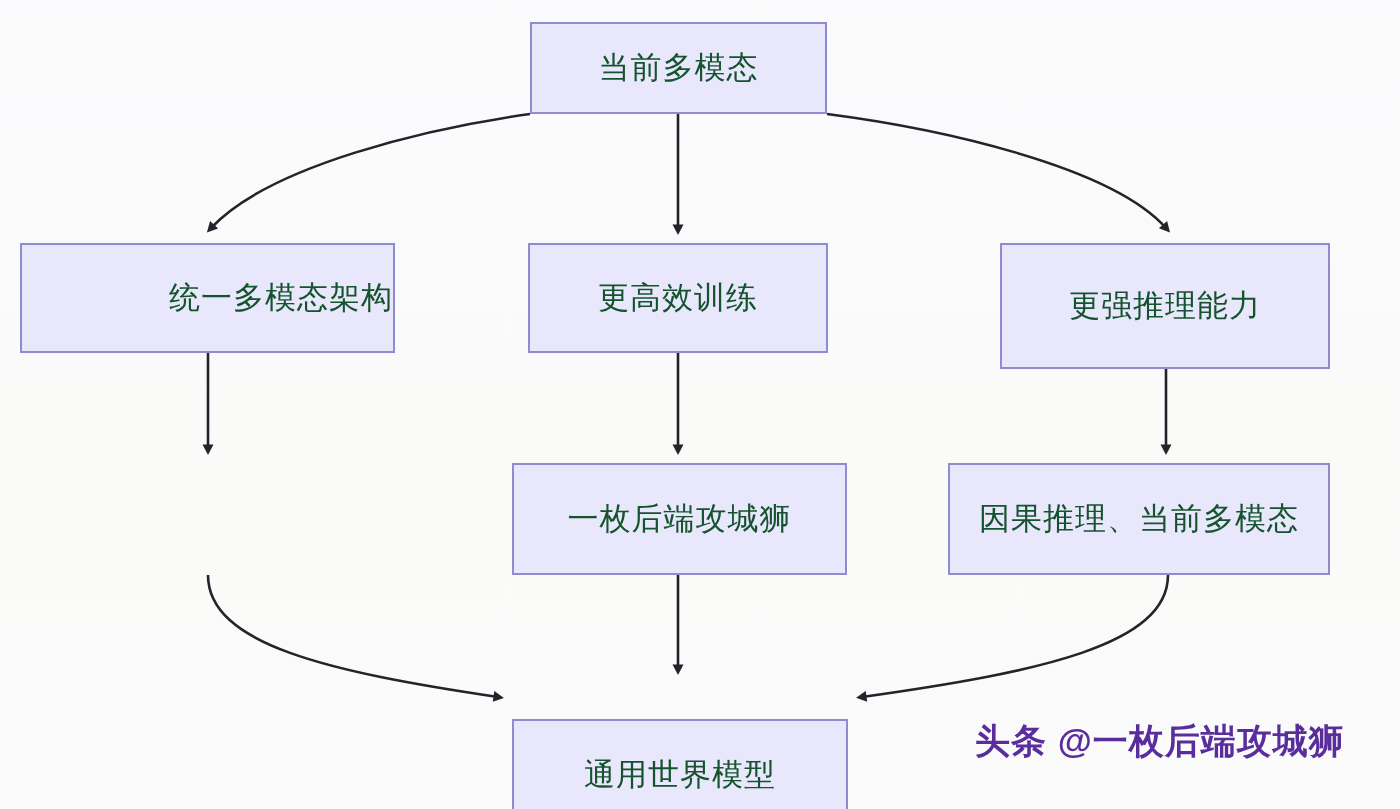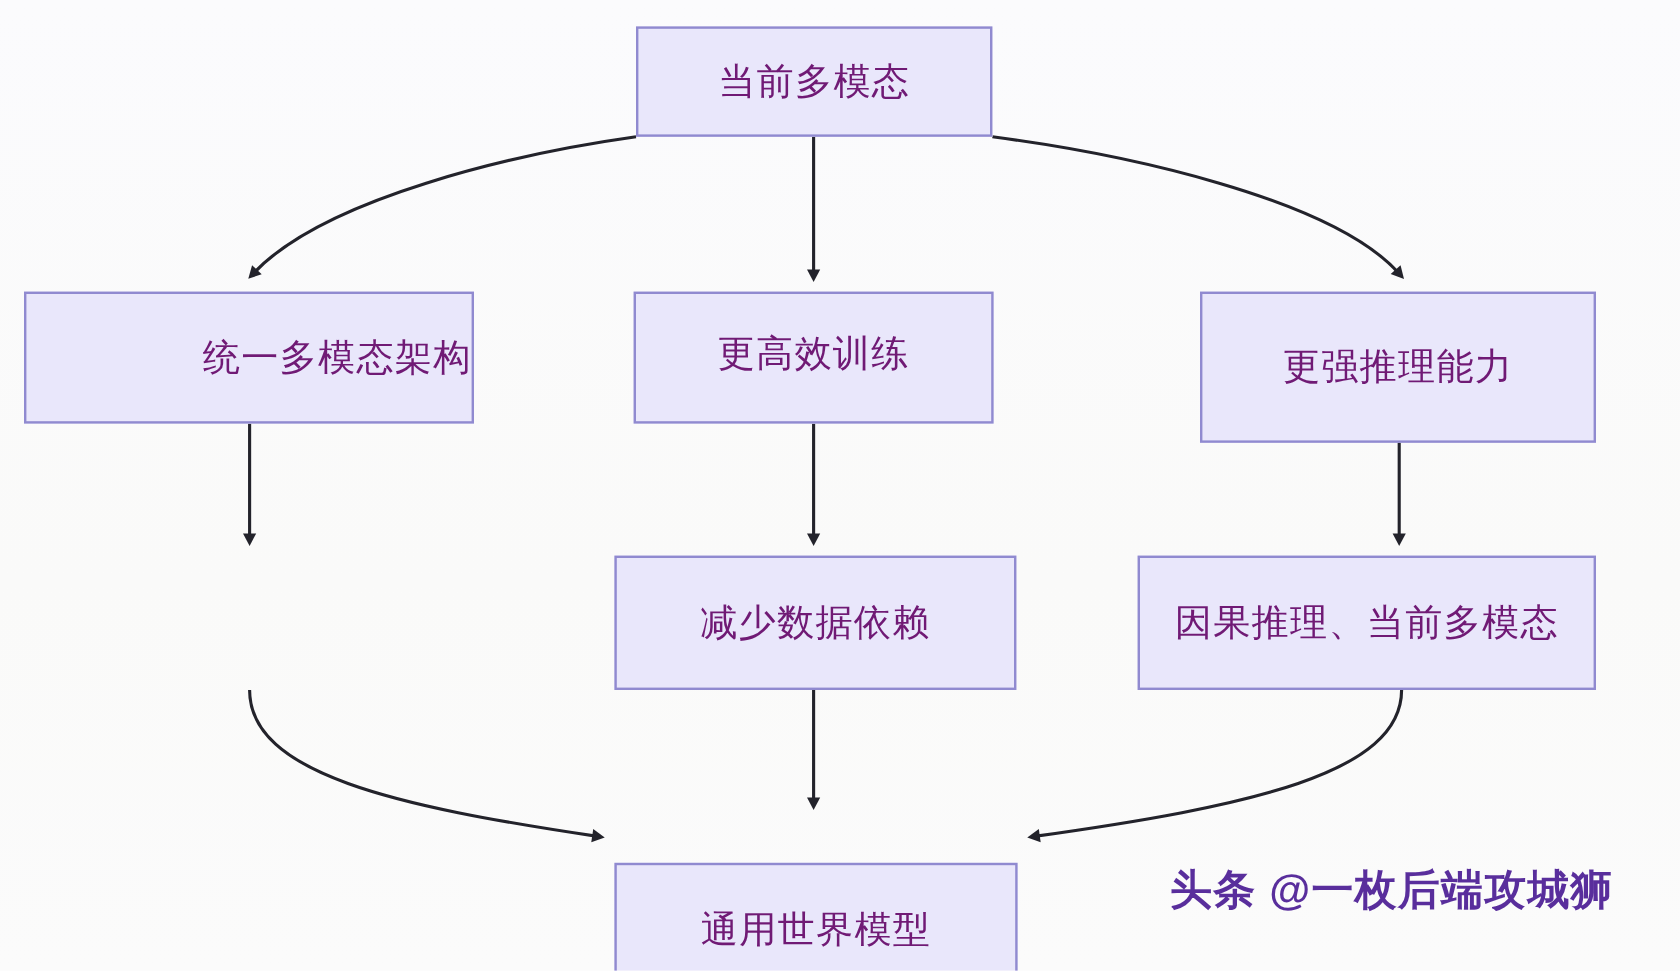--- a/index.html
+++ b/index.html
@@ -30,21 +30,21 @@
     overflow: visible;
   }
   .node {
     position: absolute;
     box-sizing: border-box;
     background: #e9e7fb;
     border: 2px solid #908ad0;
     display: flex;
     align-items: center;
     justify-content: center;
-    color: #701a75;
+    color: #14532d;
     font-size: 31px;
     letter-spacing: 1px;
     line-height: 1.1;
     white-space: nowrap;
     user-select: none;
   }
   .node-label {
     display: block;
   }
   .watermark {
@@ -92,31 +92,31 @@
   </svg>
 
   <div class="node" style="left:530px; top:22px; width:297px; height:92px;">
     <span class="node-label">当前多模态</span>
   </div>
 
   <div class="node" style="left:20px; top:243px; width:375px; height:110px;justify-content:flex-end;">
     <span class="node-label">统一多模态架构</span>
   </div>
 
-  <div class="node" style="left:528px; top:243px; width:300px; height:110px;font-family:Liberation Mono, monospace;">
+  <div class="node" style="left:528px; top:243px; width:300px; height:110px;">
     <span class="node-label">更高效训练</span>
   </div>
 
   <div class="node" style="left:1000px; top:243px; width:330px; height:126px;">
     <span class="node-label">更强推理能力</span>
   </div>
 
 
   <div class="node" style="left:512px; top:463px; width:335px; height:112px;">
-    <span class="node-label">减少数据依赖</span>
+    <span class="node-label">一枚后端攻城狮</span>
   </div>
 
   <div class="node" style="left:948px; top:463px; width:382px; height:112px;">
     <span class="node-label">因果推理、当前多模态</span>
   </div>
 
   <div class="node" style="left:512px; top:683px; width:336px; height:112px;margin-top:36px;">
     <span class="node-label">通用世界模型</span>
   </div>
 

